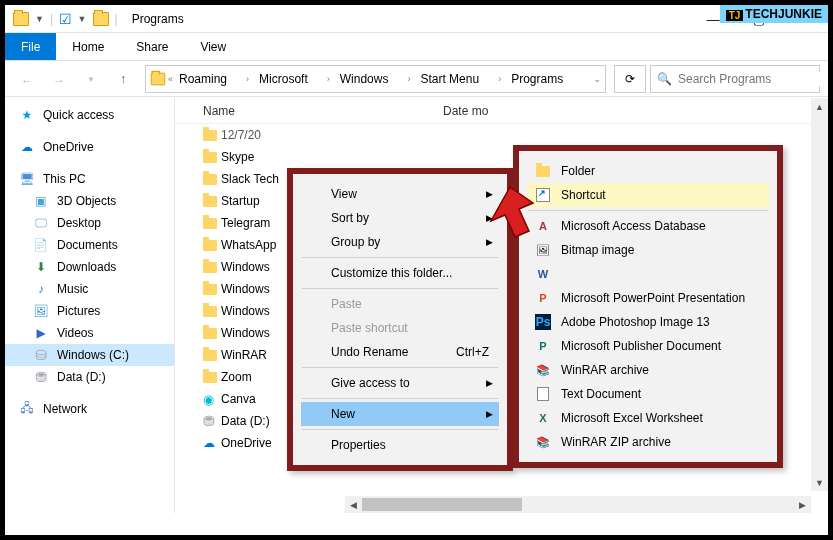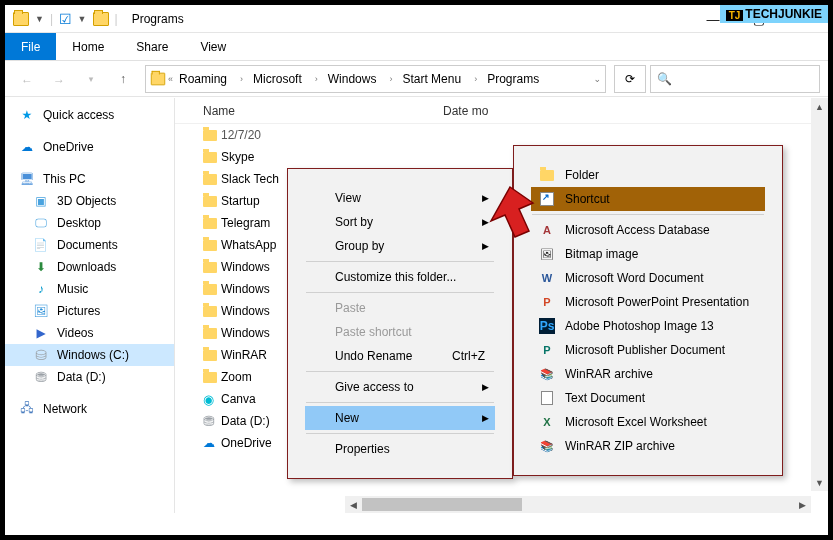--- a/index.html
+++ b/index.html
@@ -16,21 +16,21 @@
     .title-text { margin-left:8px; }
     .winbtns { position:absolute; right:0; top:0; display:flex; }
     .winbtns div { width:46px;height:28px;display:flex;align-items:center;justify-content:center;font-size:13px;}
     .ribbon { height:28px; display:flex; align-items:stretch; border-bottom:1px solid #e1e1e1;}
     .ribbon-tab { padding:0 16px; display:flex;align-items:center; cursor:default;}
     .ribbon-tab.file { background:#0078d7; color:#fff;}
     .navrow { height:36px;display:flex;align-items:center;padding:0 8px;gap:4px;border-bottom:1px solid #e5e5e5;}
     .navbtn { width:28px;height:28px;display:flex;align-items:center;justify-content:center;color:#555;}
     .navbtn.disabled{color:#bbb;}
     .breadcrumb { flex:1;height:28px;border:1px solid #ccc;display:flex;align-items:center;background:#fff;margin:0 4px;padding:0 4px;gap:2px;}
-    .bc-seg{display:flex;align-items:center;gap:13px;padding:0 4px;}
+    .bc-seg{display:flex;align-items:center;gap:19px;padding:0 4px;}
     .bc-ch{color:#777;font-size:9px;}
     .refresh{width:32px;height:28px;border:1px solid #ccc;display:flex;align-items:center;justify-content:center;}
     .search{height:28px;border:1px solid #ccc;display:flex;align-items:center;width:170px;padding:0 6px;gap:6px;}
     .search input{border:none;outline:none;flex:1;color:#777;}
     .body { position:absolute;top:93px;left:0;right:0;bottom:22px;display:flex;}
     .sidebar{ width:170px;border-right:1px solid #e5e5e5;padding:6px 0; overflow:hidden;}
     .side-item{display:flex;align-items:center;height:22px;padding-left:28px;gap:8px;}
     .side-item.top{padding-left:14px;}
     .side-item.selected{background:#cce8ff;}
     .icon{width:16px;height:16px;display:inline-flex;align-items:center;justify-content:center;font-size:12px;}
@@ -45,31 +45,31 @@
     .scroll-right{position:absolute;right:0;top:0;bottom:22px;width:17px;background:#f0f0f0;display:flex;flex-direction:column;}
     .scroll-right .arr{height:17px;display:flex;align-items:center;justify-content:center;color:#555;font-size:9px;}
     .scroll-right .track{flex:1;position:relative;}
     .scroll-bottom{position:absolute;left:170px;right:17px;bottom:0;height:17px;background:#f0f0f0;display:flex;}
     .scroll-bottom .arr{width:17px;display:flex;align-items:center;justify-content:center;font-size:9px;color:#555;}
     .scroll-bottom .track{flex:1;position:relative;}
     .scroll-bottom .thumb{position:absolute;left:0;top:2px;bottom:2px;width:160px;background:#c2c2c2;}
     .status{position:absolute;bottom:0;left:0;right:0;height:22px;border-top:1px solid #e5e5e5;display:flex;align-items:center;justify-content:space-between;padding:0 8px;color:#333;}
     .view-toggles{display:flex;gap:2px;}
     .view-toggles div{width:20px;height:18px;border:1px solid #a0c8ff;display:flex;align-items:center;justify-content:center;font-size:10px;}
-    .ctxmenu{position:absolute;background:#f2f2f2;border:1px solid #7f1d1d;box-shadow:3px 3px 6px rgba(0,0,0,.25);padding:17px;}
+    .ctxmenu{position:absolute;background:#f2f2f2;border:6px solid #7f1d1d;box-shadow:3px 3px 6px rgba(0,0,0,.25);padding:8px;}
     .ctx1{left:282px;top:163px;width:226px;}
     .ctx1 .mi{height:24px;display:flex;align-items:center;padding-left:30px;padding-right:22px;position:relative;}
     .ctx1 .mi.disabled{color:#9a9a9a;}
     .ctx1 .mi .arrow{position:absolute;right:6px;font-size:9px;}
     .ctx1 .mi .accel{position:absolute;right:10px;}
     .ctx1 .mi.hl{background:#91c9f7;align-items:center;}
     .ctx1 hr{border:none;border-top:1px solid #d0d0d0;margin:3px 1px;}
     .ctx2{left:508px;top:140px;width:270px;}
     .ctx2 .mi{height:24px;display:flex;align-items:center;gap:10px;padding-left:8px;padding-right:10px;}
-    .ctx2 .mi.hl{background:#a16207;}
+    .ctx2 .mi.hl{background:#fef9c3;}
     .ctx2 hr{border:none;border-top:1px solid #d0d0d0;margin:3px 1px;}
     .icon-box{width:16px;height:16px;display:inline-flex;align-items:center;justify-content:center;font-size:11px;}
     .fld{background:#ffd666;width:14px;height:11px;border-radius:1px;position:relative;}
     .fld::before{content:"";position:absolute;top:-3px;left:0;width:6px;height:3px;background:#ffd666;}
     .shortcut-ic{width:14px;height:14px;background:#fff;border:1px solid #888;position:relative;}
     .shortcut-ic::after{content:"↗";position:absolute;font-size:9px;left:1px;top:-1px;color:#0066cc;font-weight:bold;}
     .doc{width:12px;height:14px;background:#fff;border:1px solid #888;}
     .red-arrow{position:absolute;left:470px;top:178px;width:60px;height:60px;z-index:200;pointer-events:none;}
     .star{color:#0099e6;}
     .cloud{color:#0078d7;}
@@ -144,20 +144,21 @@
         </span>
       <span class="bc-seg">
           <span>Programs</span>
         </span>
       <span style="flex:1;"></span>
       <span class="bc-ch">⌄</span>
     </div>
     <div class="refresh">⟳</div>
     <div class="search">
       <span style="color:#888;">🔍</span>
+      <input placeholder="Search Programs" style="">
     </div>
   </div>
 
   <div class="body">
     <div class="sidebar">
       <div class="side-item top">
           <span class="icon star">★</span>
           <span>Quick access</span>
         </div>
       <div style="height:10px;"></div>
@@ -401,21 +402,20 @@
     <div class="mi">
         <span class="icon-box" style="color:#a4373a;font-weight:bold;">A</span>
         <span>Microsoft Access Database</span>
       </div>
     <div class="mi">
         <span class="icon-box">🖼</span>
         <span>Bitmap image</span>
       </div>
     <div class="mi">
         <span class="icon-box" style="color:#2b579a;font-weight:bold;">W</span>
-        <span>Microsoft Word Document</span>
       </div>
     <div class="mi">
         <span class="icon-box" style="color:#d24726;font-weight:bold;">P</span>
         <span>Microsoft PowerPoint Presentation</span>
       </div>
     <div class="mi">
         <span class="icon-box" style="background:#001e36;color:#31a8ff;font-weight:bold;font-size:12px;">Ps</span>
         <span>Adobe Photoshop Image 13</span>
       </div>
     <div class="mi">

